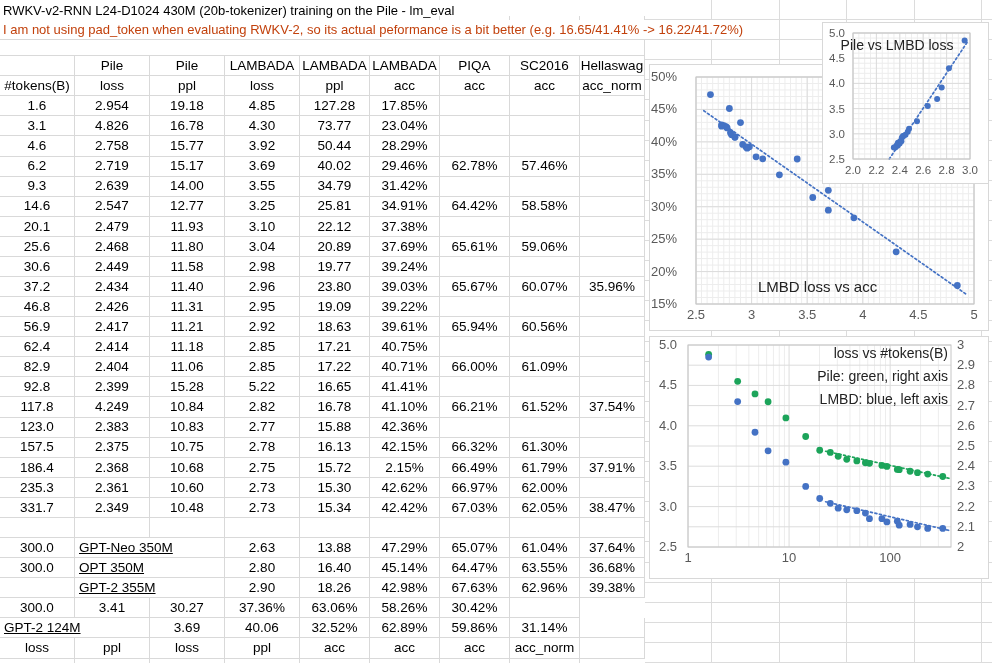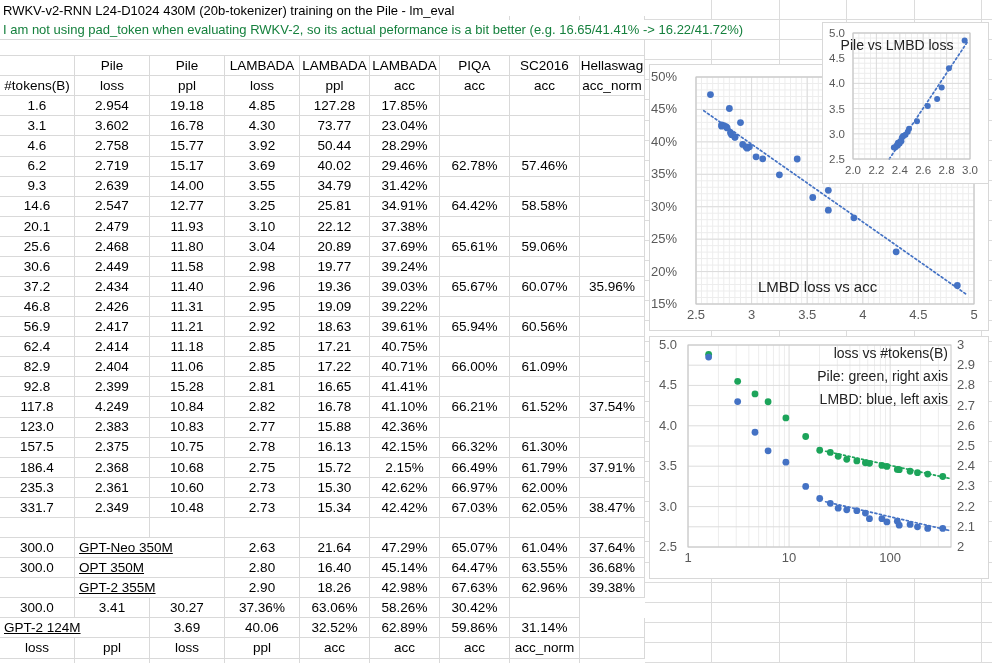--- a/index.html
+++ b/index.html
@@ -81,21 +81,21 @@
       <div class="cell">1.6</div>
       <div class="cell">2.954</div>
       <div class="cell">19.18</div>
       <div class="cell">4.85</div>
       <div class="cell">127.28</div>
       <div class="cell">17.85%</div>
       <div class="cell"></div>
       <div class="cell"></div>
       <div class="cell"></div>
       <div class="cell">3.1</div>
-      <div class="cell">3.602</div>
+      <div class="cell">4.826</div>
       <div class="cell">16.78</div>
       <div class="cell">4.30</div>
       <div class="cell">73.77</div>
       <div class="cell">23.04%</div>
       <div class="cell"></div>
       <div class="cell"></div>
       <div class="cell"></div>
       <div class="cell">4.6</div>
       <div class="cell">2.758</div>
       <div class="cell">15.77</div>
@@ -156,21 +156,21 @@
       <div class="cell">2.98</div>
       <div class="cell">19.77</div>
       <div class="cell">39.24%</div>
       <div class="cell"></div>
       <div class="cell"></div>
       <div class="cell"></div>
       <div class="cell">37.2</div>
       <div class="cell">2.434</div>
       <div class="cell">11.40</div>
       <div class="cell">2.96</div>
-      <div class="cell">19.36</div>
+      <div class="cell">23.80</div>
       <div class="cell">39.03%</div>
       <div class="cell">65.67%</div>
       <div class="cell">60.07%</div>
       <div class="cell">35.96%</div>
       <div class="cell">46.8</div>
       <div class="cell">2.426</div>
       <div class="cell">11.31</div>
       <div class="cell">2.95</div>
       <div class="cell">19.09</div>
       <div class="cell">39.22%</div>
@@ -200,21 +200,21 @@
       <div class="cell">11.06</div>
       <div class="cell">2.85</div>
       <div class="cell">17.22</div>
       <div class="cell">40.71%</div>
       <div class="cell">66.00%</div>
       <div class="cell">61.09%</div>
       <div class="cell"></div>
       <div class="cell">92.8</div>
       <div class="cell">2.399</div>
       <div class="cell">15.28</div>
-      <div class="cell">2.81</div>
+      <div class="cell">5.22</div>
       <div class="cell">16.65</div>
       <div class="cell">41.41%</div>
       <div class="cell"></div>
       <div class="cell"></div>
       <div class="cell"></div>
       <div class="cell">117.8</div>
       <div class="cell">4.249</div>
       <div class="cell">10.84</div>
       <div class="cell">2.82</div>
       <div class="cell">16.78</div>
@@ -272,21 +272,21 @@
       <div class="cell"></div>
       <div class="cell"></div>
       <div class="cell"></div>
       <div class="cell"></div>
       <div class="cell"></div>
       <div class="cell"></div>
       <div class="cell"></div>
       <div class="cell">300.0</div>
       <div class="cell span2 left">GPT-Neo 350M</div>
       <div class="cell">2.63</div>
-      <div class="cell">21.64</div>
+      <div class="cell">13.88</div>
       <div class="cell">47.29%</div>
       <div class="cell">65.07%</div>
       <div class="cell">61.04%</div>
       <div class="cell">37.64%</div>
       <div class="cell">300.0</div>
       <div class="cell span2 left">OPT 350M</div>
       <div class="cell">2.80</div>
       <div class="cell">16.40</div>
       <div class="cell">45.14%</div>
       <div class="cell">64.47%</div>
@@ -329,21 +329,21 @@
       <div class="cell">Pile</div>
       <div class="cell">LAMBADA</div>
       <div class="cell">LAMBADA</div>
       <div class="cell">LAMBADA</div>
       <div class="cell">PIQA</div>
       <div class="cell">SC2016</div>
       <div class="cell">Hellaswag</div>
     </div>
 
   <div id="sheet-title" class="overlay-label">RWKV-v2-RNN L24-D1024 430M (20b-tokenizer) training on the Pile - lm_eval</div>
-  <div id="sheet-note" class="overlay-label" style="color: #15803d;">I am not using pad_token when evaluating RWKV-2, so its actual peformance is a bit better (e.g. 16.65/41.41% -&gt; 16.22/41.72%)</div>
+  <div id="sheet-note" class="overlay-label" style="color: #c2410c;">I am not using pad_token when evaluating RWKV-2, so its actual peformance is a bit better (e.g. 16.65/41.41% -&gt; 16.22/41.72%)</div>
 
   <div id="chart-lmbd-loss-vs-acc" class="chart"><svg width="338" height="265" viewBox="0 0 338 265">
         <line stroke="#EDEDED" stroke-width="1" x1="46" x2="46" y1="12" y2="239"></line>
         <line stroke="#EDEDED" stroke-width="1" x1="51.55999999999998" x2="51.55999999999998" y1="12" y2="239"></line>
         <line stroke="#EDEDED" stroke-width="1" x1="57.11999999999996" x2="57.11999999999996" y1="12" y2="239"></line>
         <line stroke="#EDEDED" stroke-width="1" x1="62.67999999999994" x2="62.67999999999994" y1="12" y2="239"></line>
         <line stroke="#EDEDED" stroke-width="1" x1="68.23999999999992" x2="68.23999999999992" y1="12" y2="239"></line>
         <line stroke="#EDEDED" stroke-width="1" x1="73.7999999999999" x2="73.7999999999999" y1="12" y2="239"></line>
         <line stroke="#EDEDED" stroke-width="1" x1="79.35999999999989" x2="79.35999999999989" y1="12" y2="239"></line>
         <line stroke="#EDEDED" stroke-width="1" x1="84.91999999999987" x2="84.91999999999987" y1="12" y2="239"></line>

